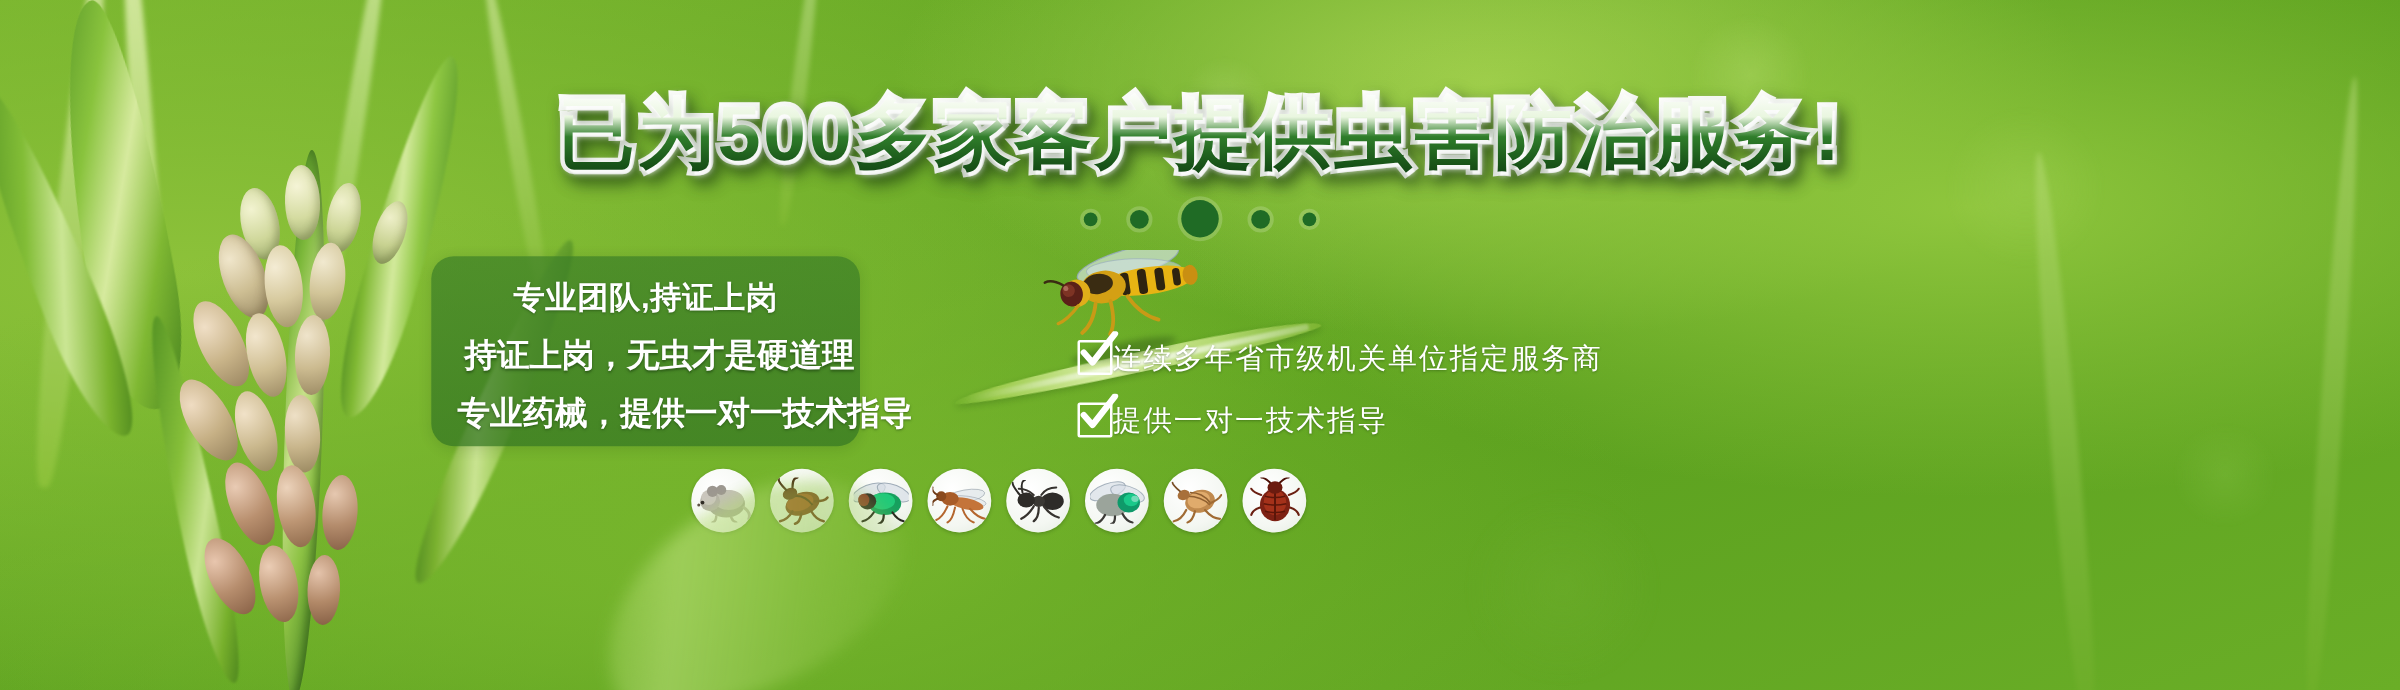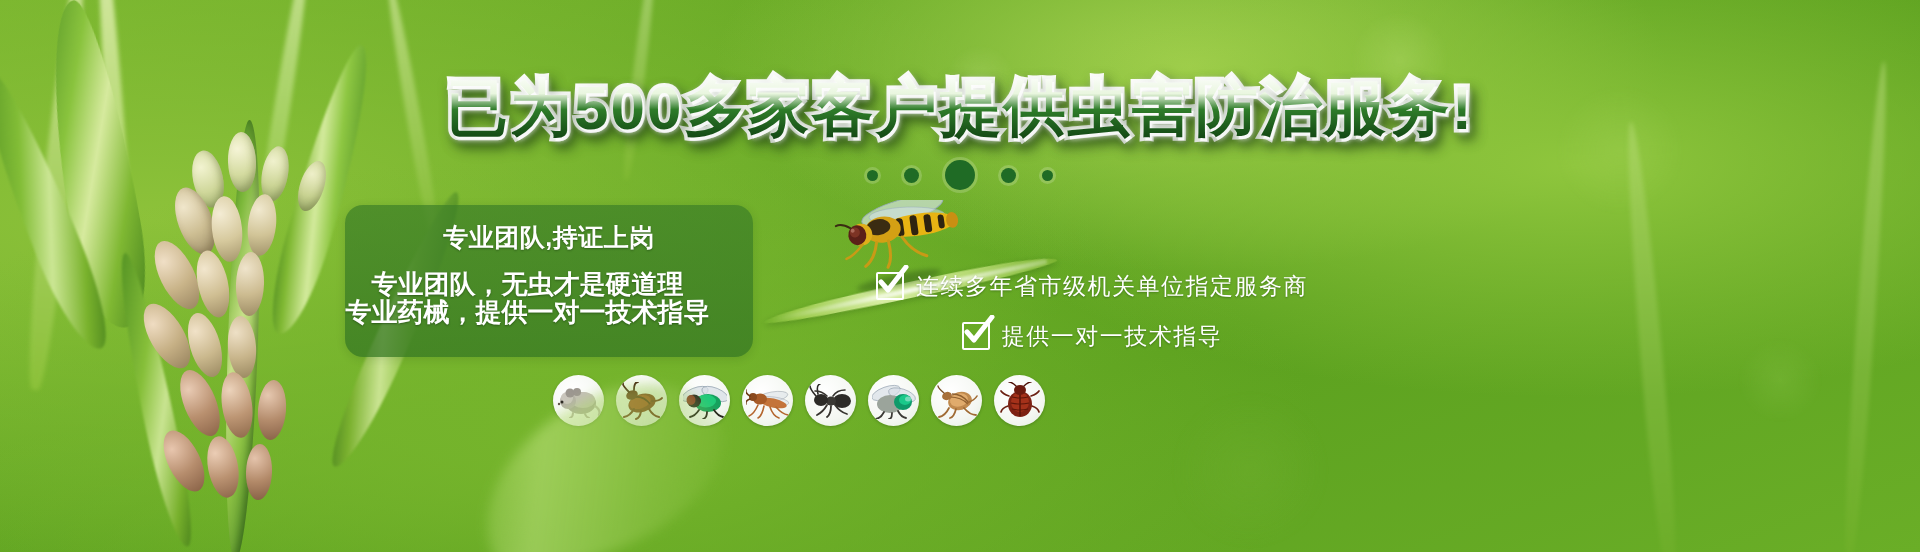--- a/index.html
+++ b/index.html
@@ -61,33 +61,33 @@
     filter:drop-shadow(4px 6px 6px rgba(22,55,14,.5));
   }
   
   #dots{position:absolute;left:0;top:160px;width:1920px;display:flex;justify-content:center;align-items:center;gap:26px;}
   #dots .dot{border-radius:50%;background:#1f6b25;box-shadow:0 0 0 3px rgba(255,255,255,.18);}
   #dots .d-s{width:11px;height:11px;}
   #dots .d-m{width:15px;height:15px;}
   #dots .d-l{width:30px;height:30px;}
   
   #claims{
-    position:absolute;left:345px;top:205px;width:408px;height:152px;
+    position:absolute;left:345px;top:205px;width:343px;height:152px;
     border-radius:18px 18px 18px 18px;
     background:linear-gradient(180deg, rgba(58,125,38,.70) 0%, rgba(52,118,34,.74) 100%);
     box-shadow:0 2px 10px rgba(20,50,12,.14);
   }
   #claims .line{
     color:#ffffff;font-weight:bold;text-align:center;white-space:nowrap;
     text-shadow:0 1px 2px rgba(18,48,10,.45);
   }
   #claims .l1{position:absolute;left:0;right:0;top:16px;font-size:25px;letter-spacing:.5px;}
   
   #checks{position:absolute;left:862px;top:272px;width:460px;}
-  #checks .row{display:flex;align-items:center;gap:12px;margin-bottom:22px;justify-content:center;}
+  #checks .row{display:flex;align-items:center;margin-bottom:22px;}
   #checks .box{
     width:24px;height:24px;flex:0 0 24px;position:relative;
     border:2px solid #ffffff;border-radius:2px;
   }
   #checks .box svg{position:absolute;left:-2px;top:-9px;}
   #checks .txt{
     color:#ffffff;font-size:23px;line-height:26px;font-weight:normal;
     letter-spacing:1.5px;white-space:nowrap;
     text-shadow:0 1px 2px rgba(20,50,12,.4);
   }
@@ -229,22 +229,22 @@
     <div class="dot d-m"></div>
     <div class="dot d-s"></div>
   </div>
 
   <div id="claims">
     <div class="line l1">专业团队,持证上岗</div>
   </div>
 
   <div style="position:absolute;left:330px;top:267px;width:395px;text-align:center;
               color:#fff;font-weight:bold;font-size:26px;white-space:nowrap;
-              text-shadow:0 1px 2px rgba(18,48,10,.5);">专业团队，无虫才是硬道理</div>
-  <div style="position:absolute;left:325px;top:295px;width:405px;text-align:center;
+              text-shadow:0 1px 2px rgba(18,48,10,.5);">持证上岗，无虫才是硬道理</div>
+  <div style="position:absolute;left:325px;top:313px;width:405px;text-align:right;
               color:#fff;font-weight:bold;font-size:26px;white-space:nowrap;
               text-shadow:0 1px 2px rgba(18,48,10,.5);">专业药械，提供一对一技术指导</div>
 
   <div id="checks">
     <div class="row">
       <div class="box">
         <svg width="34" height="34" viewBox="0 0 34 34">
           <path d="M5 17 L12 25 L30 2" stroke="#ffffff" stroke-width="5" fill="none" stroke-linecap="round" stroke-linejoin="round"></path>
         </svg>
       </div>

